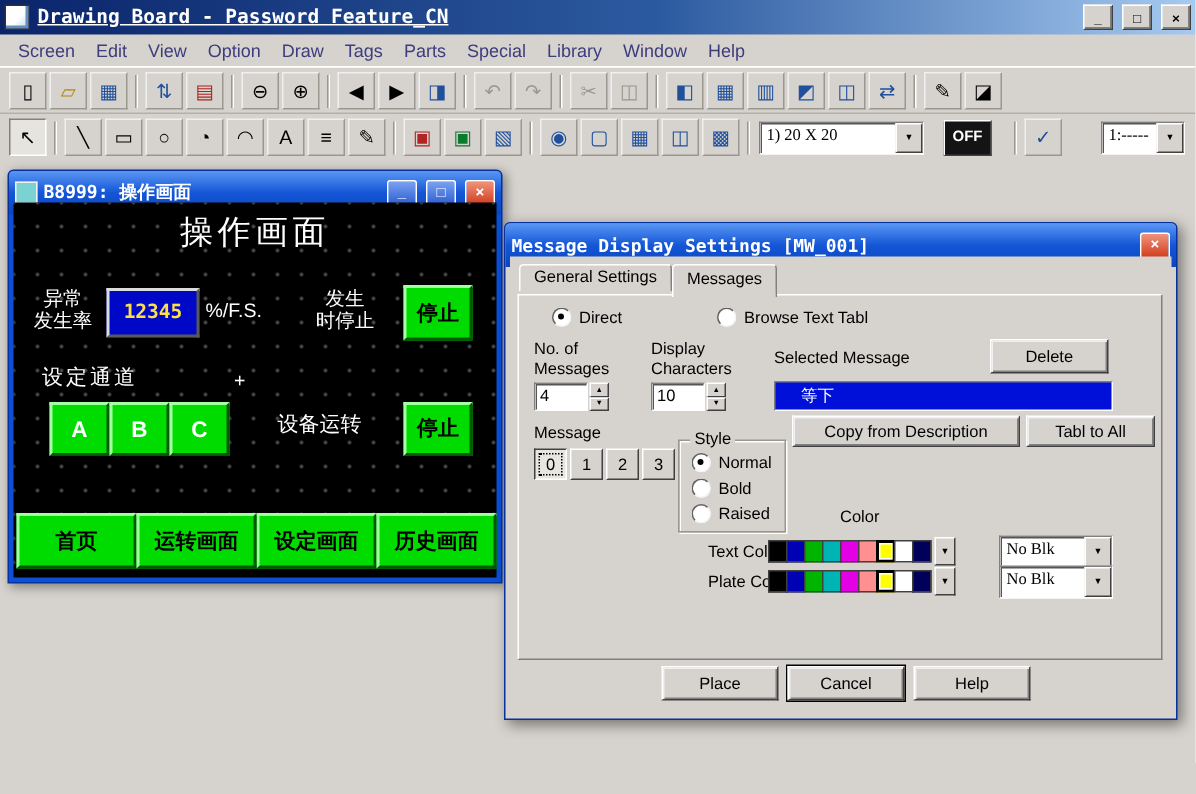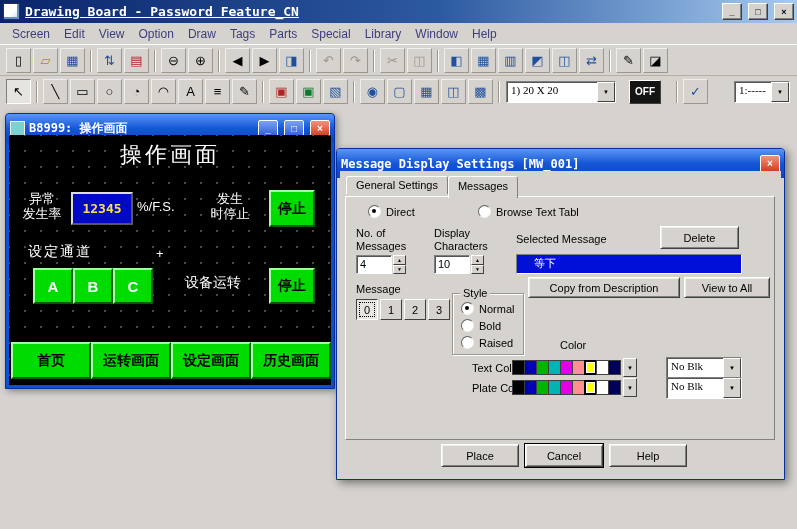--- a/index.html
+++ b/index.html
@@ -371,21 +371,21 @@
             <div class="sbtn">▲</div>
             <div class="sbtn">▼</div>
           </div>
         </div>
 
         <div class="flabel" style="left:170px;top:36px;text-align:right;">Selected Message</div>
         <div class="pbtn" style="position:absolute;left:314px;top:29px;width:77px;height:21px;">Delete</div>
         <div class="msgfield" style="left:170px;top:57px;width:190px;height:16px;">等下</div>
 
         <div class="pbtn" style="position:absolute;left:182px;top:80px;width:150px;height:19px;">Copy from Description</div>
-        <div class="pbtn" style="position:absolute;left:338px;top:80px;width:84px;height:19px;">View to All</div>
+        <div class="pbtn" style="position:absolute;left:338px;top:80px;width:84px;height:19px;">Tabl to All</div>
 
         <div class="flabel" style="left:10px;top:86px;">Message</div>
         <div style="position:absolute;left:10px;top:102px;display:flex;">
           <div class="ibtn pressed">0</div>
           <div class="ibtn">1</div>
           <div class="ibtn">2</div>
           <div class="ibtn">3</div>
         </div>
 
         <div class="groupbox" style="left:106px;top:96px;width:70px;height:60px;">

